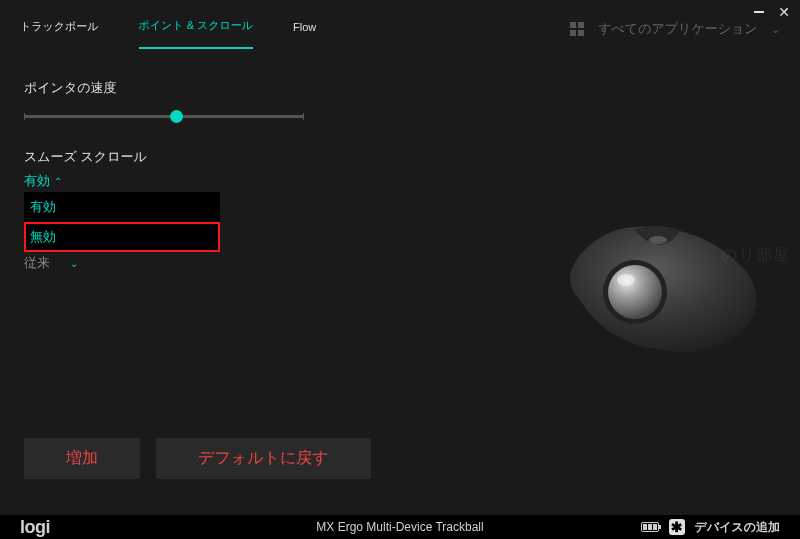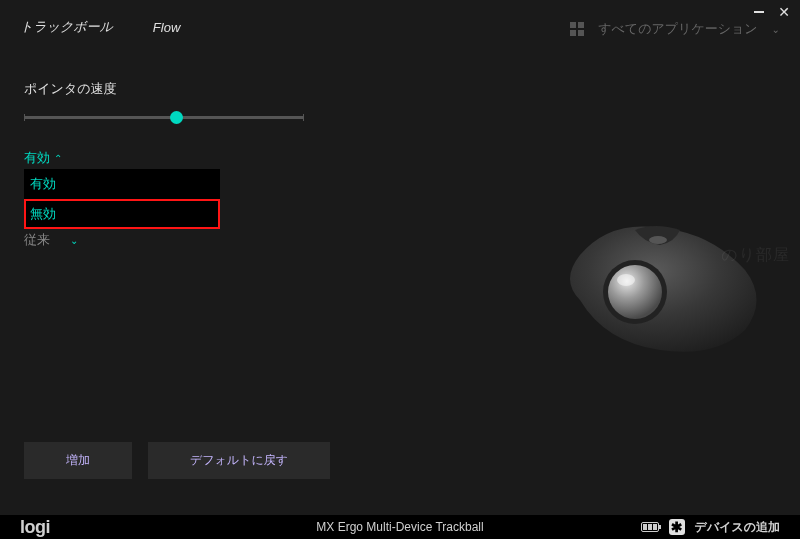--- a/index.html
+++ b/index.html
@@ -23,25 +23,24 @@
   .win-min { width: 10px; height: 2px; background: #e0e0e0; }
   .win-close { font-size: 14px; color: #e0e0e0; cursor: pointer; }
   .tabs {
     display: flex;
     align-items: center;
     padding: 18px 20px 0 20px;
     gap: 40px;
     position: relative;
   }
   .tab {
-    font-size: 13px;
+    font-size: 11px;
     padding-bottom: 14px;
     cursor: pointer;
     color: #e0e0e0;
-    font-style: italic;
   }
   .tab.active {
     color: #00d9c0;
     border-bottom: 2px solid #00d9c0;
   }
   .app-filter {
     position: absolute;
     right: 20px;
     top: 20px;
     display: flex;
@@ -134,22 +133,22 @@
   .bottom-buttons {
     position: absolute;
     left: 24px;
     bottom: 60px;
     display: flex;
     gap: 16px;
   }
   .btn {
     background: #2a2a2a;
     border: none;
-    color: #c4b5fd;
-    font-size: 12px;
+    color: #ef4444;
+    font-size: 16px;
     padding: 10px 42px;
     min-width: 108px;
     text-align: center;
     cursor: pointer;
   }
   .footer {
     position: absolute;
     bottom: 0;
     left: 0;
     right: 0;
@@ -225,20 +224,21 @@
 </head>
 <body>
 
 <div class="window-controls">
   <div class="win-min"></div>
   <div class="win-close">✕</div>
 </div>
 
 <div class="tabs">
   <div class="tab">トラックボール</div>
+  <div class="tab active">ポイント &amp; スクロール</div>
   <div class="tab">Flow</div>
   <div class="app-filter">
     <span class="grid-ico">
         <span></span>
         <span></span>
         <span></span>
         <span></span>
       </span>
     <span>すべてのアプリケーション</span>
     <span class="chev">⌄</span>
@@ -246,20 +246,21 @@
 </div>
 
 <div class="content">
   <div class="section-label">ポインタの速度</div>
   <div class="slider-track">
     <div class="tick" style="left:0"></div>
     <div class="tick" style="right:0"></div>
     <div class="slider-thumb"></div>
   </div>
 
+  <div class="smooth-label">スムーズ スクロール</div>
   <div class="dropdown-sel">
     <span>有効</span>
     <span style="font-size:10px">⌃</span>
   </div>
   <div class="dropdown-open">
     <div class="dropdown-opt">有効</div>
     <div class="dropdown-opt hl">無効</div>
   </div>
   <div class="hidden-row">
     <span>従来</span>

